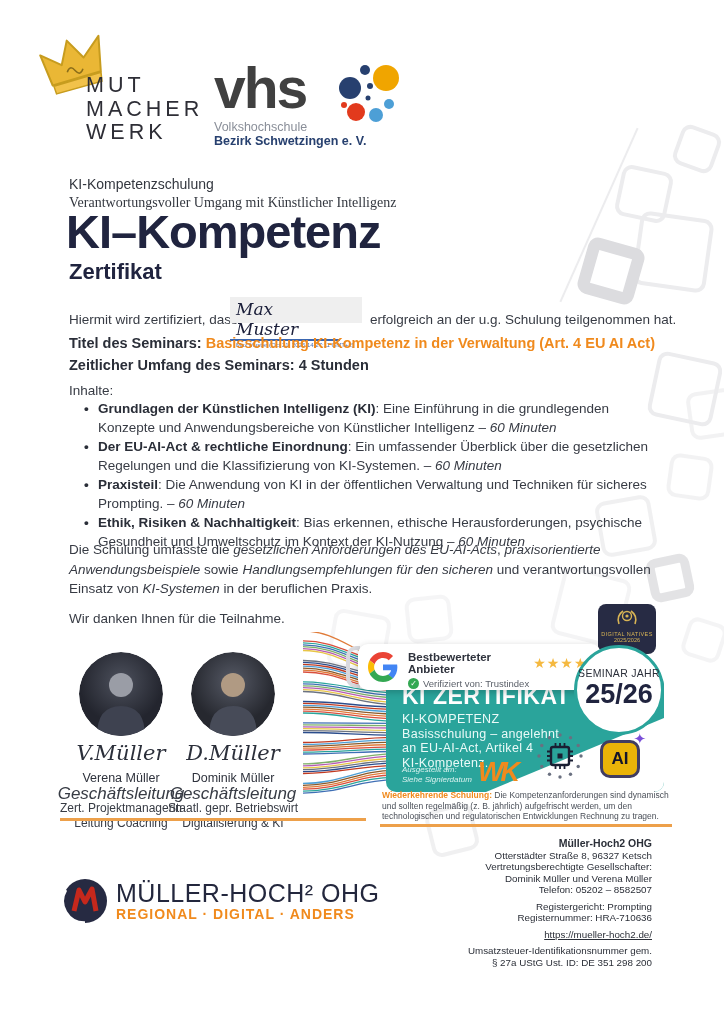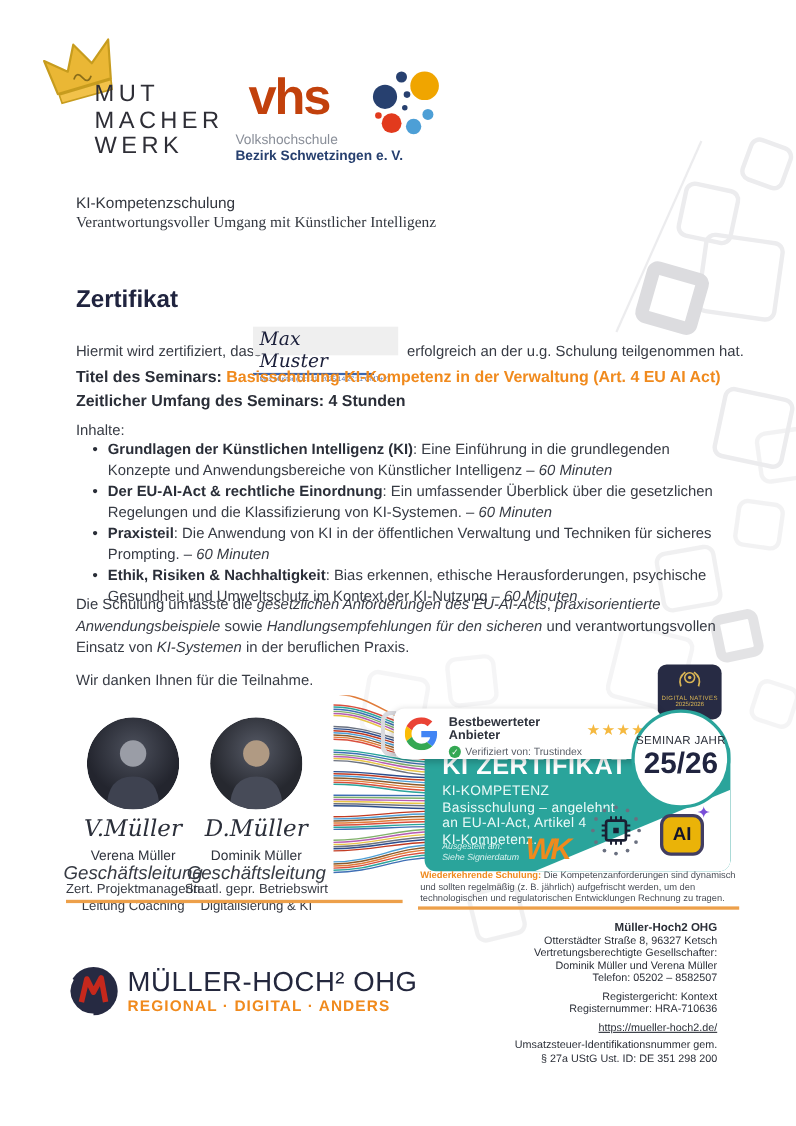--- a/index.html
+++ b/index.html
@@ -8,21 +8,21 @@
 
   
   .deco { position:absolute; border:4px solid #ececee; border-radius:10px; }
   .deco.fill { border-width:12px; border-color:#dcdcdf; }
   .deco-line { position:absolute; background:#ececee; }
 
   
   .crown { position:absolute; left:40px; top:32px; transform:rotate(-12deg); }
   .mmw { position:absolute; left:86px; top:74px; font-size:21.5px; line-height:23.5px; letter-spacing:4px; font-weight:400; color:#2e2e36; }
   .vhs { position:absolute; left:214px; top:60px; }
-  .vhs-word { font-size:46px; font-weight:800; color:#c2410c; line-height:56px; letter-spacing:-2px;margin-left:12px; }
+  .vhs-word { font-size:57px; font-weight:800; color:#404040; line-height:56px; letter-spacing:-2px; }
   .vhs-dots { position:absolute; left:118px; top:0; }
   .vhs-sub1 { color:#8a8f99; font-size:12.5px; margin-top:4px; }
   .vhs-sub2 { color:#27406f; font-size:12.5px; font-weight:600; }
 
   
   .subtitle1 { position:absolute; left:69px; top:176px; font-size:14px; color:#33373f; }
   .subtitle2 { position:absolute; left:69px; top:195px; font-size:14px; color:#33373f;font-family:Liberation Serif, serif; }
   .main-title { position:absolute; left:66px; top:204px; font-size:47px; font-weight:800; color:#20243f; letter-spacing:-1px; }
   .doc-type { position:absolute; left:69px; top:259px; font-size:22px; font-weight:800; color:#20243f; }
 
@@ -149,20 +149,21 @@
         <circle cx="57" cy="44" r="5" fill="#4d9fd6"></circle>
         <circle cx="12" cy="45" r="3" fill="#e23a1d"></circle>
       </svg>
     </div>
     <div class="vhs-sub1">Volkshochschule</div>
     <div class="vhs-sub2">Bezirk Schwetzingen e. V.</div>
   </div>
 
   <div class="subtitle1">KI-Kompetenzschulung</div>
   <div class="subtitle2">Verantwortungsvoller Umgang mit Künstlicher Intelligenz</div>
+  <div class="main-title">KI–Kompetenz</div>
   <div class="doc-type">Zertifikat</div>
 
   <div class="certify-prefix">Hiermit wird zertifiziert, dass</div>
   <div class="sig-field">
     <div class="sig-bg"></div>
     <div class="sig-name">Max Muster</div>
     <div class="sig-meta">Max Muster (Oct 21, 2025 14:27:11 GMT+2)</div>
   </div>
   <div class="certify-suffix">erfolgreich an der u.g. Schulung teilgenommen hat.</div>
 
@@ -374,21 +375,21 @@
     </div>
   </div>
 
   <div class="f-info">
     <div class="f-company">Müller-Hoch2 OHG</div>
     <div>Otterstädter Straße 8, 96327 Ketsch</div>
     <div>Vertretungsberechtigte Gesellschafter:</div>
     <div>Dominik Müller und Verena Müller</div>
     <div>Telefon: 05202 – 8582507</div>
     <div class="f-gap"></div>
-    <div>Registergericht: Kontext</div>
+    <div>Registergericht: Prompting</div>
     <div>Registernummer: HRA-710636</div>
     <div class="f-gap"></div>
     <a class="f-link" href="#">https://mueller-hoch2.de/</a>
     <div class="f-gap"></div>
     <div>Umsatzsteuer-Identifikationsnummer gem.</div>
     <div>§ 27a UStG Ust. ID: DE 351 298 200</div>
   </div>
 
 </div>
 

